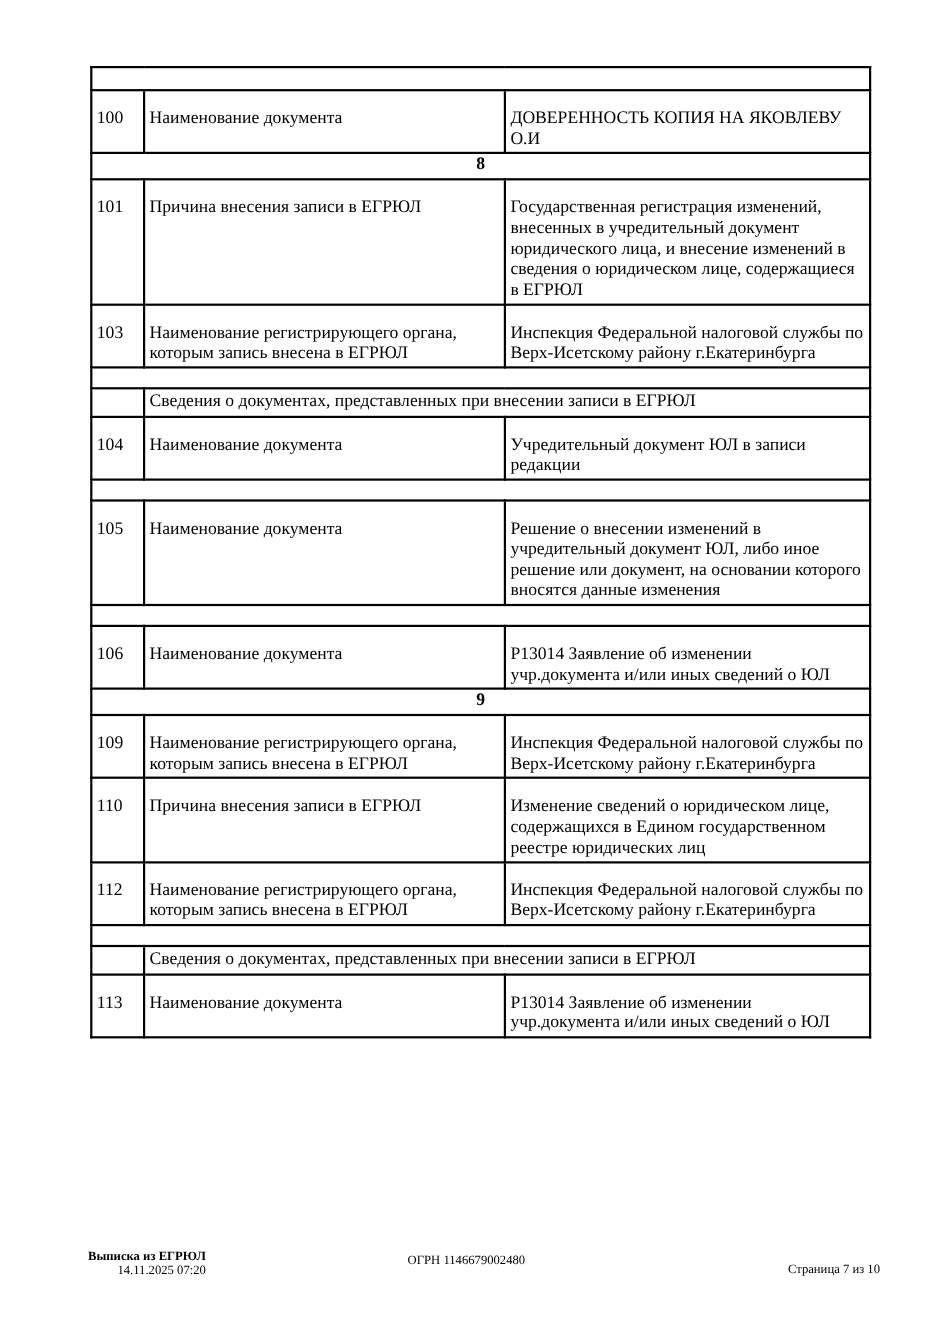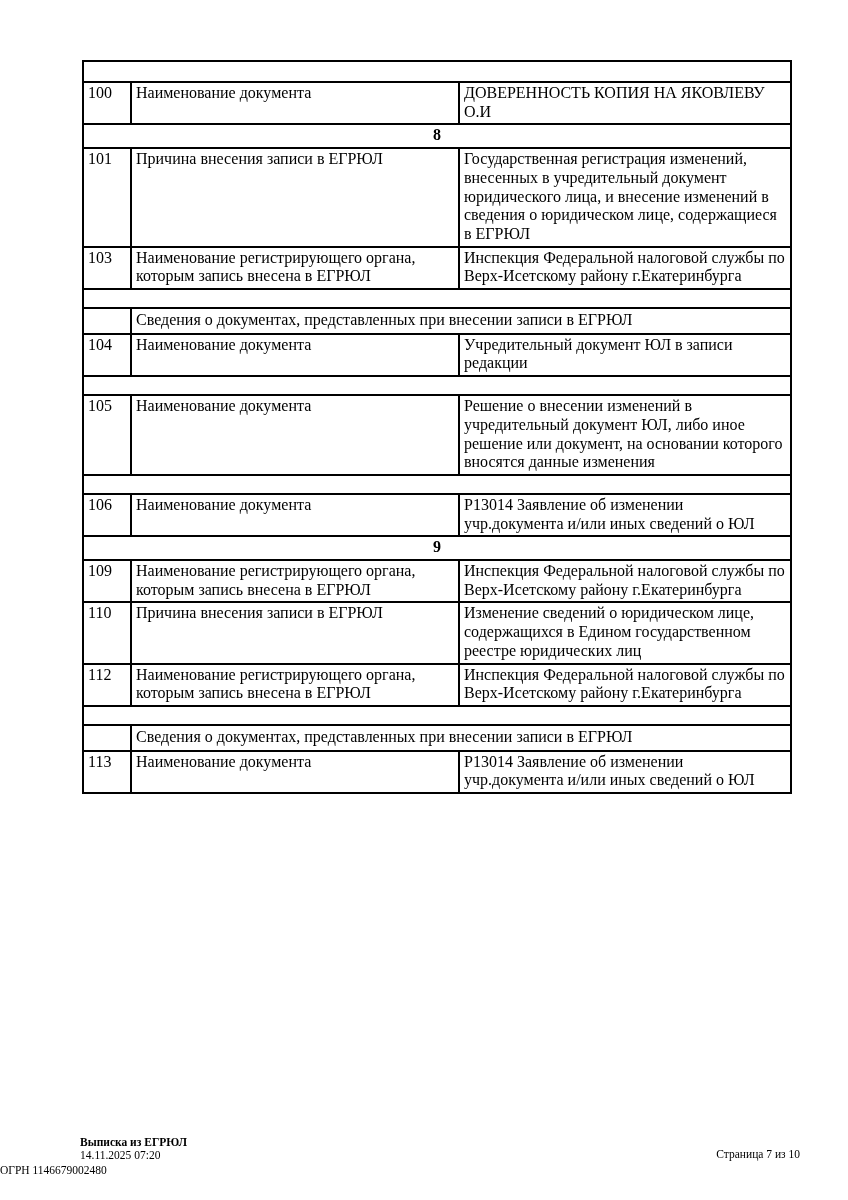--- a/index.html
+++ b/index.html
@@ -18,44 +18,44 @@
     top:60px;
     width:708px;
     border-collapse:collapse;
     table-layout:fixed;
   }
   table.egrul td {
     border:2px solid #000;
     vertical-align:top;
     font-size:16px;
     line-height:18.7px;
-    padding:1px 4px 2px 4px;
+    padding:16px 4px 2px 4px;
     word-wrap:break-word;
   }
   td.num  { padding-left:8px; }
   td.val  { padding-right:8px; white-space:pre-line; }
   tr.empty-row td   { height:17px; padding:0; }
   tr.empty-row.tall td { height:19px; }
   tr.section-row td {
     text-align:center;
     font-weight:bold;
     height:17px;
     padding:1px 0 2px 0;
   }
   tr.header-row td.hdr { padding:2px 4px 3px 4px; }
   .footer {
     position:absolute;
     left:0; right:0;
     top:1136px;
     font-size:11.5px;
     line-height:12.5px;
   }
-  .footer-left  { position:absolute; left:80px; top:0; }
+  .footer-left  { position:absolute; left:80px; top:0;text-align:right; }
   .footer-title { font-weight:bold; }
-  .footer-center{ position:absolute; left:0; right:0; top:28px; }
+  .footer-center{ position:absolute; left:0; right:0; top:4px; text-align:center; }
   .footer-right { position:absolute; right:48px; top:12px; }
 </style>
 </head>
 <body>
 
 <div class="page">
 
   <table class="egrul">
     <colgroup>
       <col style="width:48px">

